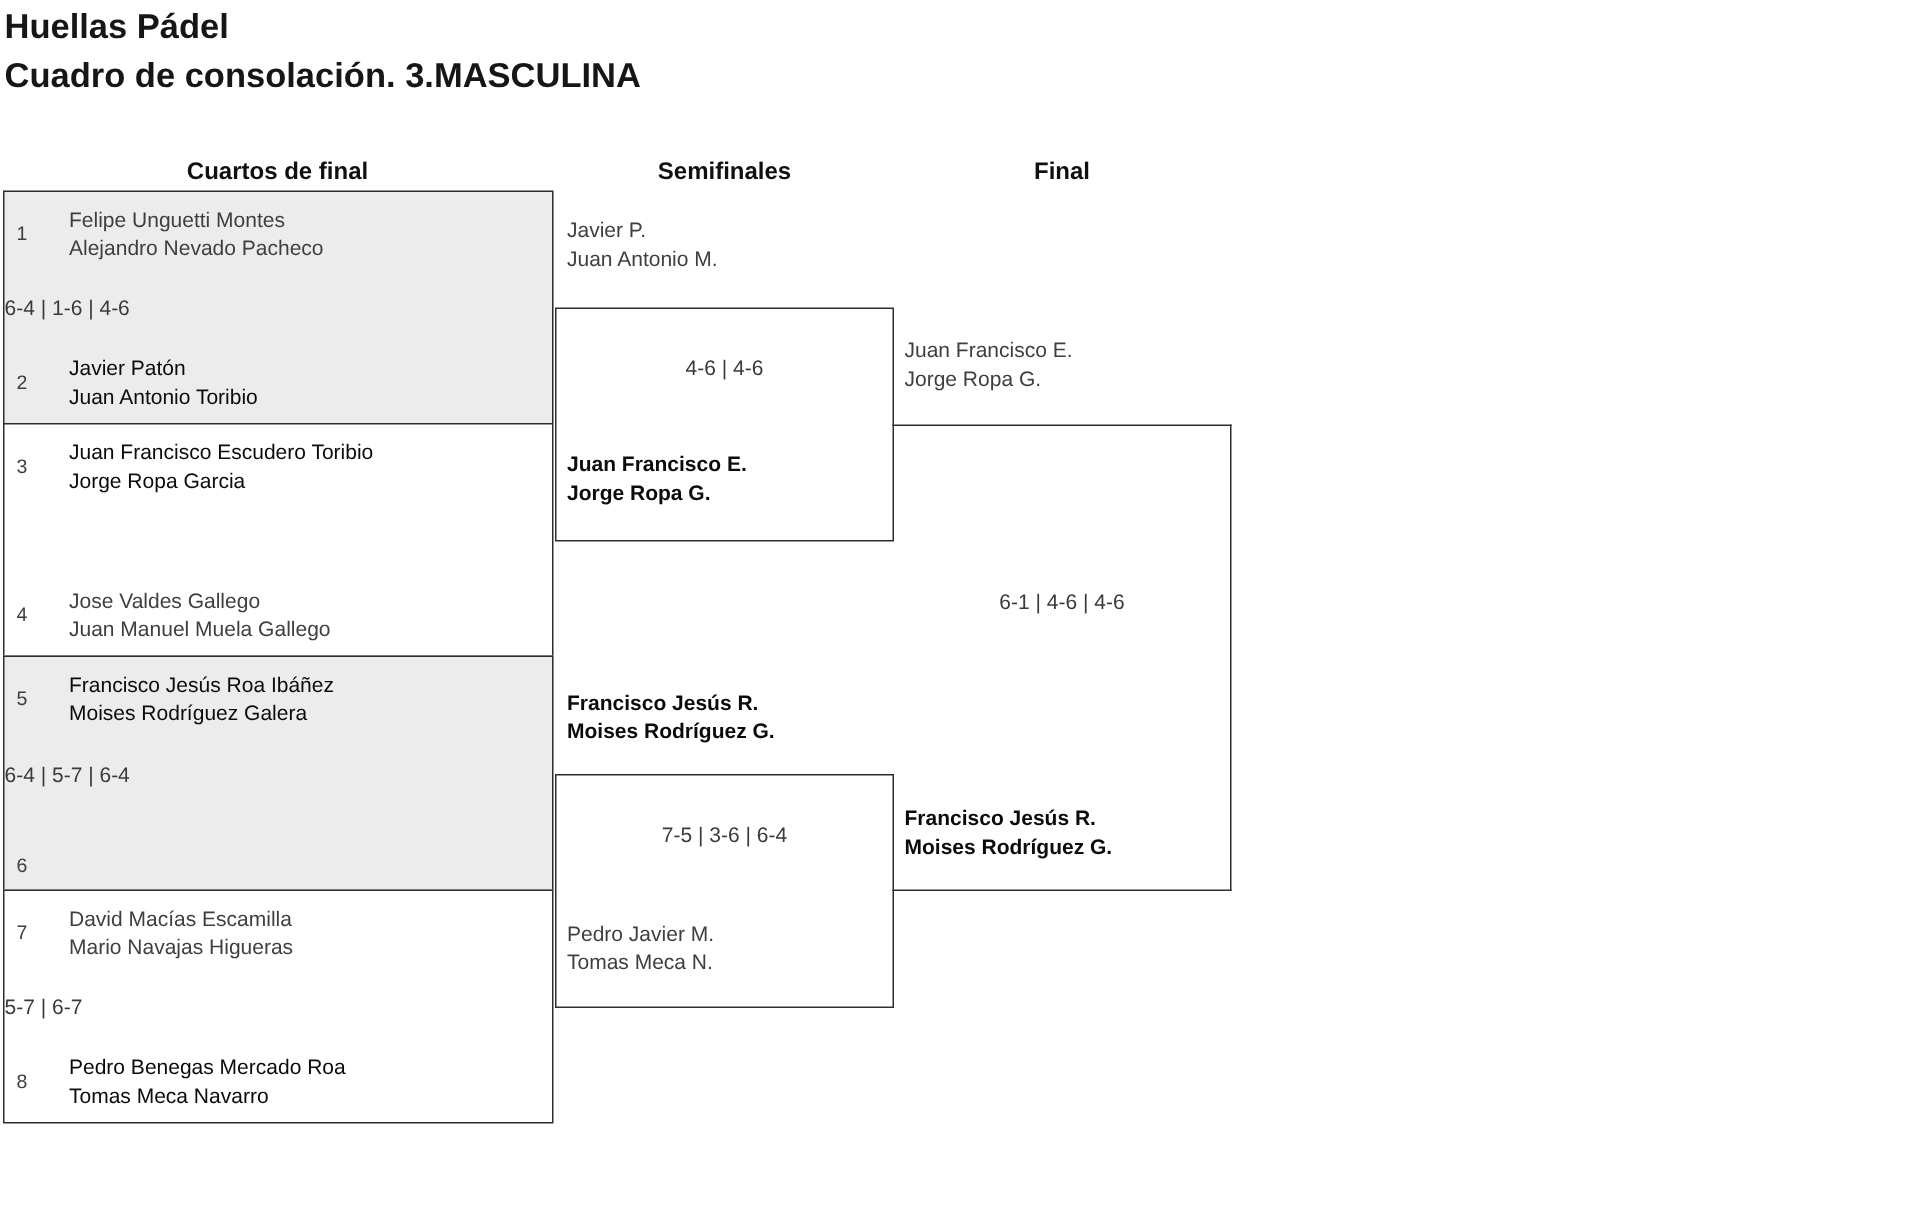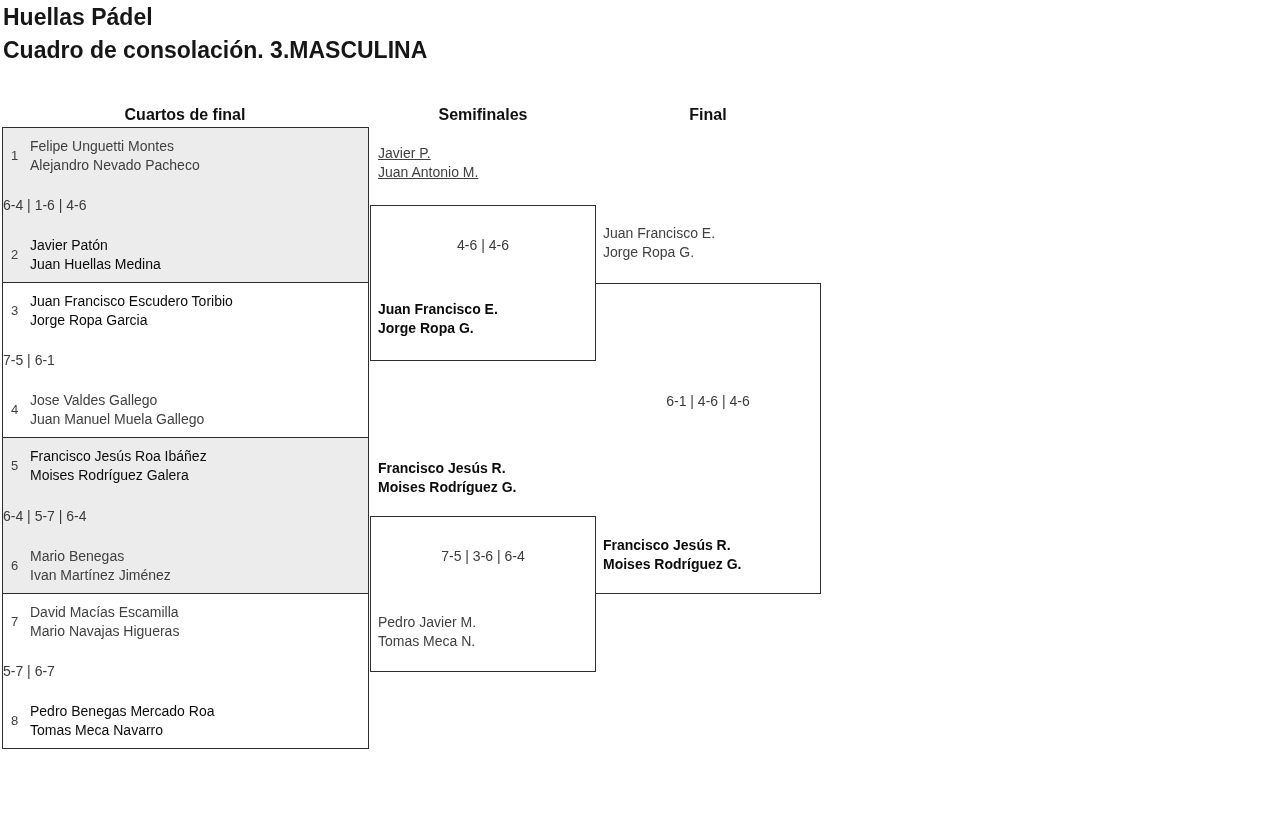--- a/index.html
+++ b/index.html
@@ -49,32 +49,32 @@
   #sf1 { top:205px; height:156px; }
   #sf2 { top:516px; height:156px; }
 
   .final-box { left:595px; width:226px; top:283px; height:311px; border-left:none; background:transparent; }
 
   
   .team-row { position:absolute; left:8px; display:flex; align-items:center; gap:6px; }
   .team-row.top    { top:9px; }
   .team-row.bottom { bottom:9px; }
   .seed { flex:0 0 13px; width:13px; font-size:13px; color:#3f3f3f; }
-  .names { font-size:14px; line-height:18.5px; color:#3f3f3f; }
+  .names { font-size:14px; line-height:18.5px; color:#3f3f3f;margin-left:16px; }
   .names.winner { font-weight:400; color:#0b0b0b; }
 
   .score {
     position:absolute; left:0; width:100%; text-align:left;
     font-size:14px; color:#3a3a3a;
   }
   .match .score { top:50%; transform:translateY(-50%); }
 
   .team-label { position:absolute; font-size:14px; line-height:18.5px; color:#3f3f3f; }
   .team-label.winner { font-weight:700; color:#0b0b0b; }
-  #sf1-top    { left:378px; top:144px;text-decoration:underline; }
+  #sf1-top    { left:378px; top:144px; }
   #sf1-bottom { left:378px; top:300px; }
   #sf2-top    { left:378px; top:459px; }
   #sf2-bottom { left:378px; top:613px; }
   #f-top      { left:603px; top:224px; }
   #f-bottom   { left:603px; top:536px; }
 
   .float-score { position:absolute; text-align:center; font-size:14px; color:#3a3a3a; }
   #sf1-score { left:370px; width:226px; top:237px; }
   #sf2-score { left:370px; width:226px; top:548px; }
   #f-score   { left:595px; width:226px; top:393px; }
@@ -108,58 +108,53 @@
       <div class="names">
         <div>Felipe Unguetti Montes</div>
         <div>Alejandro Nevado Pacheco</div>
       </div>
     </div>
     <div class="score">6-4 | 1-6 | 4-6</div>
     <div class="team-row bottom">
       <span class="seed">2</span>
       <div class="names winner">
         <div>Javier Patón</div>
-        <div>Juan Huellas Medina</div>
+        <div>Juan Antonio Toribio</div>
       </div>
     </div>
   </div>
 
   <div class="match" id="qf2">
     <div class="team-row top">
       <span class="seed">3</span>
       <div class="names winner">
         <div>Juan Francisco Escudero Toribio</div>
         <div>Jorge Ropa Garcia</div>
       </div>
     </div>
-    <div class="score">7-5 | 6-1</div>
     <div class="team-row bottom">
       <span class="seed">4</span>
       <div class="names">
         <div>Jose Valdes Gallego</div>
         <div>Juan Manuel Muela Gallego</div>
       </div>
     </div>
   </div>
 
   <div class="match shaded" id="qf3">
     <div class="team-row top">
       <span class="seed">5</span>
       <div class="names winner">
         <div>Francisco Jesús Roa Ibáñez</div>
         <div>Moises Rodríguez Galera</div>
       </div>
     </div>
     <div class="score">6-4 | 5-7 | 6-4</div>
     <div class="team-row bottom">
       <span class="seed">6</span>
-      <div class="names">
-        <div>Mario Benegas</div>
-        <div>Ivan Martínez Jiménez</div>
-      </div>
     </div>
   </div>
 
   <div class="match" id="qf4">
     <div class="team-row top">
       <span class="seed">7</span>
       <div class="names">
         <div>David Macías Escamilla</div>
         <div>Mario Navajas Higueras</div>
       </div>

